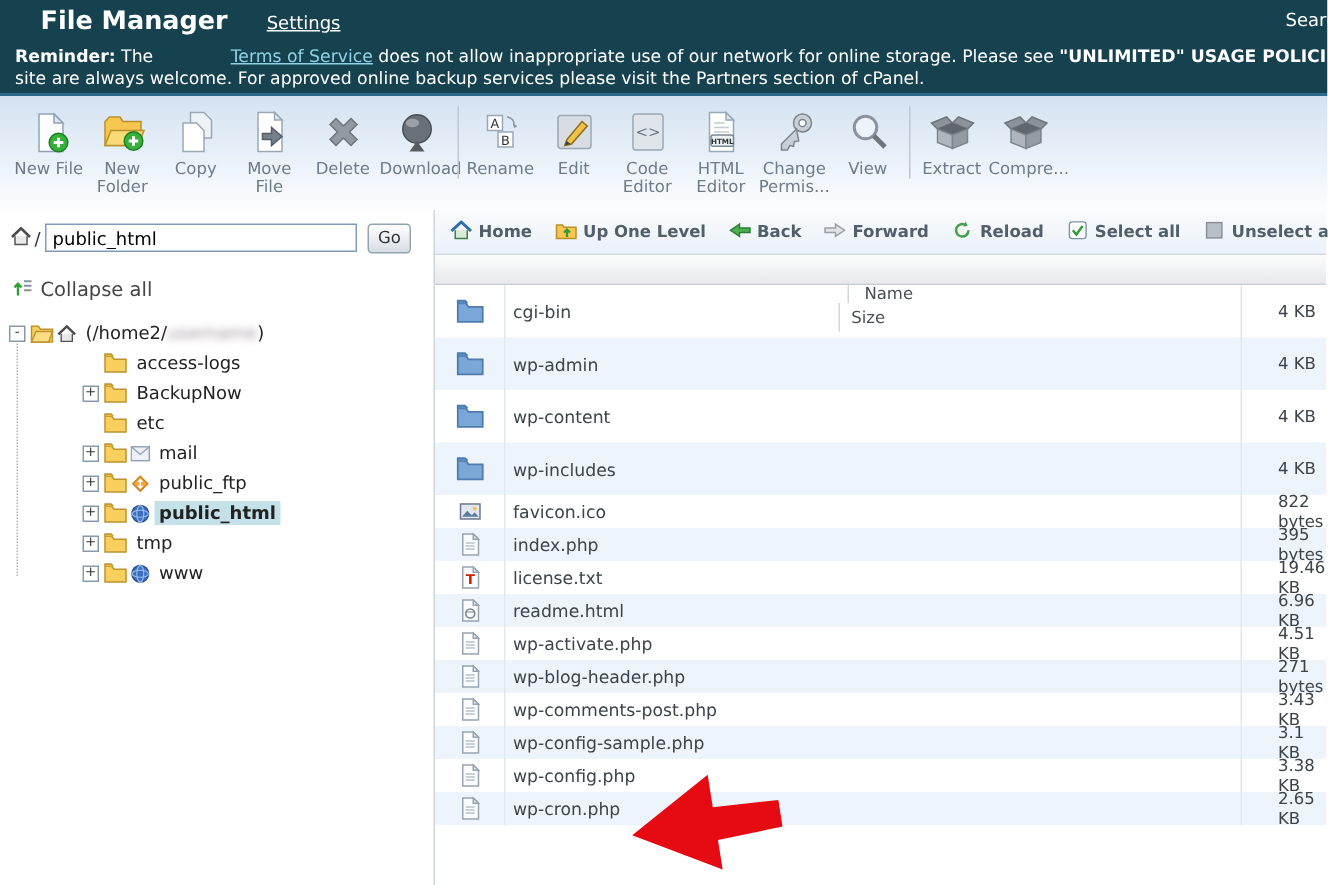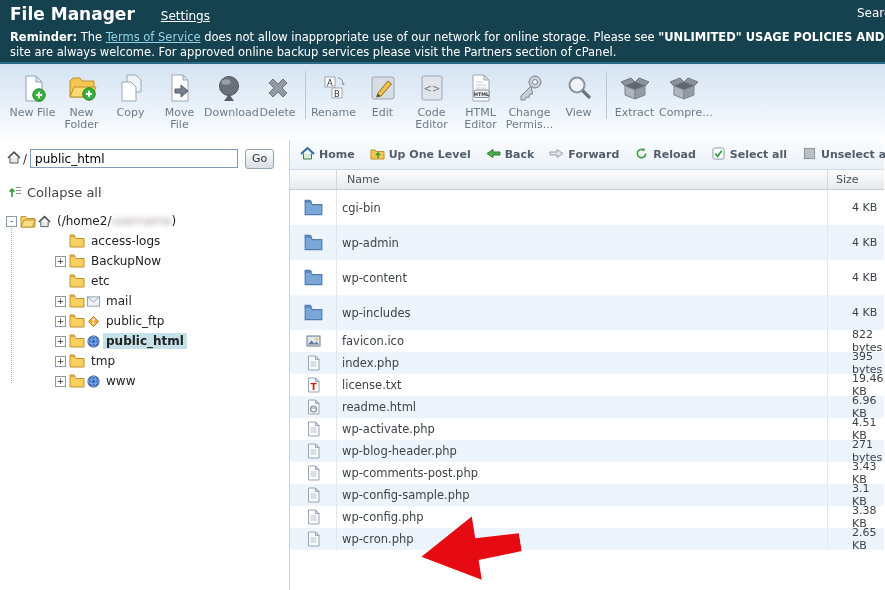--- a/index.html
+++ b/index.html
@@ -1,27 +1,27 @@
 <!DOCTYPE html>
 <html><head>
 <meta charset="utf-8">
 <style>
   * { margin:0; padding:0; box-sizing:border-box; }
   html,body { width:885px; height:590px; overflow:hidden; }
   body { position:relative; background:#fff; font-family:"DejaVu Sans","Liberation Sans",sans-serif; font-size:11px; color:#333; }
 
   
   .hdr { background:#16424f; color:#fff; height:62px; padding:4px 0 0 10px; position:relative; }
-  .hdr-row { display:flex; align-items:baseline; gap:26px; }
+  .hdr-row { display:flex; align-items:baseline; gap:26px;margin-left:17px; }
   .hdr-title { font-size:17px; font-weight:bold; }
   .hdr-settings { font-size:12px; color:#fff; text-decoration:underline; cursor:pointer; }
   .hdr-search { position:absolute; top:6px; left:857px; font-size:12px; white-space:nowrap; cursor:pointer; }
   .reminder { margin-top:6px; font-size:11.5px; line-height:15px; white-space:nowrap; }
   .reminder .b { font-weight:bold; }
-  .toslink { color:#8fd2e4; text-decoration:underline; cursor:pointer; }
+  .toslink { color:#8fd2e4; text-decoration:underline; cursor:pointer;margin-left:48px; }
 
   
   .toolbar { height:78px; border-top:2px solid #2a6a88;
     background:linear-gradient(#d4e3f1,#e9f1f9 55%,#fdfeff); display:flex; align-items:flex-start; padding:7px 4px 0 8px; }
   .titem { width:49px; text-align:center; color:#6d7b8a; font-size:11px; line-height:12px; cursor:pointer; flex:none; }
   .titem .tic { height:33px; display:flex; align-items:center; justify-content:center; margin-bottom:3px; }
   .titem .tic svg { width:30px; height:30px; }
   .titem.v-sepbefore { border-left:1px solid #bcc8d4; margin-left:3px; padding-left:3px; width:53px; }
 
   
@@ -58,21 +58,21 @@
   .redact:empty { display:none; }
 
   
   .nav { height:30px; display:flex; align-items:center; gap:15px; padding:0 10px;
     background:linear-gradient(#fafcfe,#eaf1f8); border-bottom:1px solid #cfd8e0; color:#525e6a; }
   .navitem { display:flex; align-items:center; gap:4px; cursor:pointer; white-space:nowrap;font-weight:bold; }
   .navitem svg { width:15px; height:13px; }
 
   
   .thead { display:flex; height:20px; align-items:center; background:linear-gradient(#fcfcfc,#e7e9ec);
-    border-bottom:1px solid #c9ced3; color:#4a4f55; }
+    border-bottom:1px solid #c9ced3; color:#4a4f55;flex-direction:column; }
   .hc-icon { width:46px; flex:none; height:100%; }
   .hc-name { flex:1; padding-left:10px; border-left:1px solid #d2d7db; height:100%; display:flex; align-items:center; cursor:pointer; }
   .hc-size { width:57px; flex:none; padding-left:8px; border-left:1px solid #d2d7db; height:100%; display:flex; align-items:center; cursor:pointer; }
 
   .frow { display:flex; align-items:center; cursor:pointer; }
   .frow:nth-child(even) { background:#eef4fb; }
   .frow.v-folder { height:35px; }
   .frow.v-file { height:22px; }
   .ficon { width:46px; flex:none; display:flex; justify-content:center; }
   .ficon svg { width:17px; height:16px; }
@@ -143,35 +143,35 @@
           <path d="M10 16h6v-4l7 6-7 6v-4h-6z" fill="#767f8c" stroke="#545d69"></path>
         </svg>
       </span>
       <span>Move File</span>
     </div>
 
 
     <div class="titem">
       <span class="tic">
         <svg viewBox="0 0 30 30">
+          <path d="M6 10l4-4 5 5 5-5 4 4-5 5 5 5-4 4-5-5-5 5-4-4 5-5z" fill="#9199a2" stroke="#6d747c"></path>
+        </svg>
+      </span>
+      <span>Delete</span>
+    </div>
+
+    <div class="titem">
+      <span class="tic">
+        <svg viewBox="0 0 30 30">
           <circle cx="15" cy="13" r="9.5" fill="#6a7077" stroke="#4a5056"></circle>
           <ellipse cx="12" cy="9" rx="4.5" ry="2.8" fill="#9aa0a7"></ellipse>
           <path d="M15 21l-5 7h10z" fill="#565c62"></path>
         </svg>
       </span>
       <span>Download</span>
-    </div>
-
-    <div class="titem">
-      <span class="tic">
-        <svg viewBox="0 0 30 30">
-          <path d="M6 10l4-4 5 5 5-5 4 4-5 5 5 5-4 4-5-5-5 5-4-4 5-5z" fill="#9199a2" stroke="#6d747c"></path>
-        </svg>
-      </span>
-      <span>Delete</span>
     </div>
 
     <div class="titem v-sepbefore">
       <span class="tic">
         <svg viewBox="0 0 30 30">
           <rect x="6" y="4" width="10" height="10" fill="#fff" stroke="#9aa7b5"></rect>
           <text x="11" y="12.5" font-size="8.5" text-anchor="middle" fill="#333">A</text>
           <path d="M19 5c4 .5 5 3 4.5 6" stroke="#8a9199" fill="none"></path>
           <path d="M23.8 12.5l-.6-3 2.6 1.5z" fill="#8a9199"></path>
           <rect x="13" y="15" width="10" height="10" fill="#fff" stroke="#9aa7b5"></rect>

